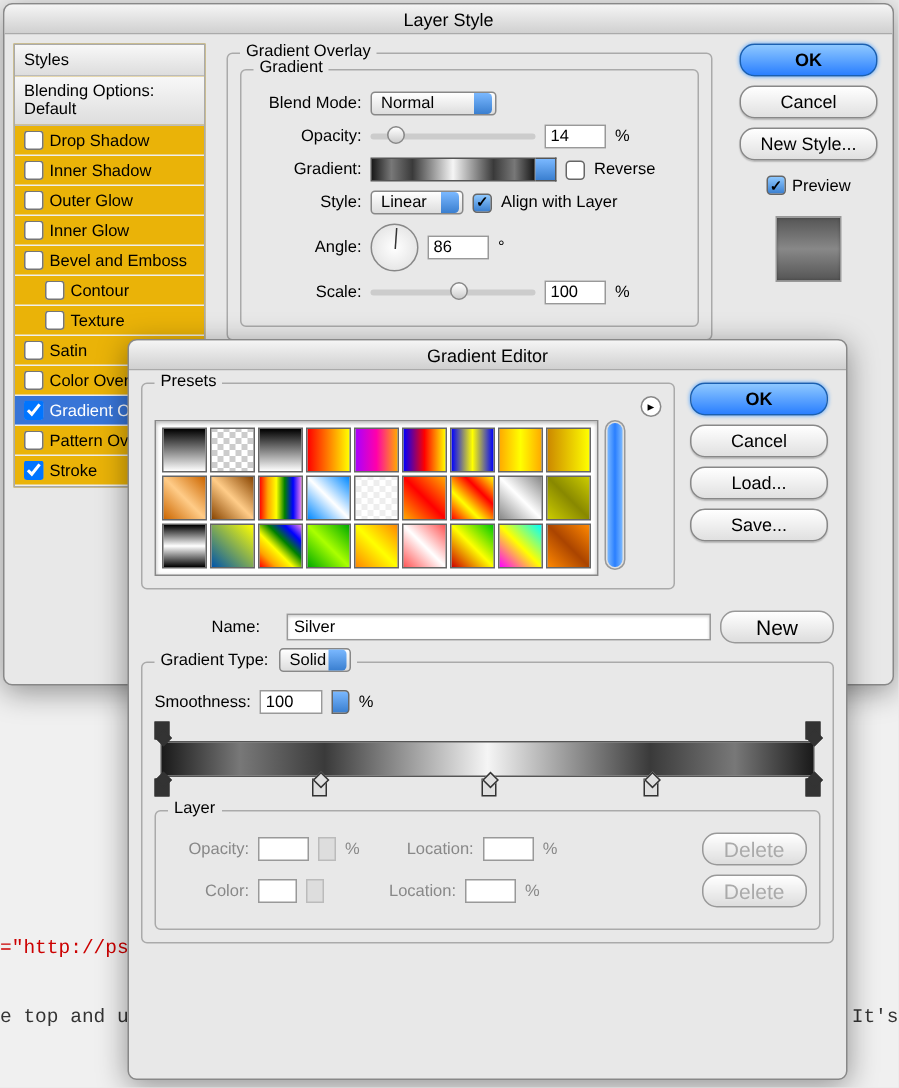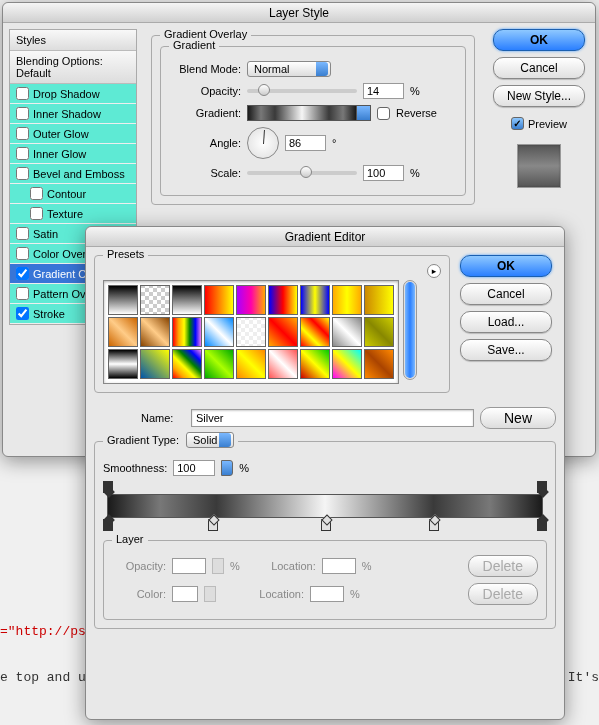--- a/index.html
+++ b/index.html
@@ -7,21 +7,21 @@
 
 .window { position: absolute; background: #e8e8e8; border: 1px solid #888; border-radius: 6px; box-shadow: 0 4px 20px rgba(0,0,0,0.4); }
 .titlebar { height: 20px; background: linear-gradient(#f5f5f5, #d0d0d0); border-bottom: 1px solid #aaa; border-radius: 6px 6px 0 0; text-align: center; line-height: 20px; font-size: 12px; }
 
 .fieldset { border: 1px solid #aaa; border-radius: 4px; margin: 6px; padding: 8px; position: relative; }
 .fieldset-label { position: absolute; top: -8px; left: 8px; background: #e8e8e8; padding: 0 4px; font-size: 11px; }
 
 .aqua-btn { background: linear-gradient(#fff, #e0e0e0); border: 1px solid #888; border-radius: 10px; padding: 3px 0; text-align: center; cursor: pointer; width: 92px; font-size: 12px; box-shadow: 0 1px 1px rgba(0,0,0,0.2); }
 .aqua-btn.default { background: linear-gradient(#8ec8ff, #2a7fff); border-color: #1a5fb0; color: #000; font-weight: bold; box-shadow: 0 0 3px #4a9fff; }
 
-.styles-list { width: 128px; border: 1px solid #aaa; background: #5eead4; }
+.styles-list { width: 128px; border: 1px solid #aaa; background: #eab308; }
 .styles-header { background: linear-gradient(#f8f8f8, #ddd); padding: 4px 6px; border-bottom: 1px solid #bbb; font-size: 11px; }
 .styles-item { padding: 3px 6px; border-bottom: 1px solid #eee; display: flex; align-items: center; gap: 4px; }
 .styles-item.selected { background: #3875d7; color: #fff; }
 .styles-item input[type=checkbox] { margin: 0; }
 .indent { padding-left: 20px; }
 
 .form-row { display: flex; align-items: center; margin: 6px 0; gap: 6px; }
 .form-label { width: 72px; text-align: right; font-size: 11px; }
 .select { background: linear-gradient(#fff, #ddd); border: 1px solid #888; border-radius: 3px; padding: 1px 16px 1px 6px; position: relative; font-size: 11px; }
 .select::after { content: ''; position: absolute; right: 2px; top: 0; bottom: 0; width: 12px; background: linear-gradient(#7ab8ff, #3a7fd0); border-radius: 0 3px 3px 0; }
@@ -152,20 +152,26 @@
           <div class="form-row">
             <div class="form-label">Gradient:</div>
             <div style="display:flex;">
               <div class="grad-bar"></div>
               <div class="grad-bar-dd"></div>
             </div>
             <div class="checkbox-aqua"></div>
             <span>Reverse</span>
           </div>
 
+          <div class="form-row">
+            <div class="form-label">Style:</div>
+            <div class="select" style="width:62px;">Linear</div>
+            <div class="checkbox-aqua checked"></div>
+            <span>Align with Layer</span>
+          </div>
 
           <div class="form-row">
             <div class="form-label">Angle:</div>
             <div class="angle-dial">
                 <div class="angle-line"></div>
               </div>
             <input class="num-input" value="86" style="">
             <span>°</span>
           </div>
 

